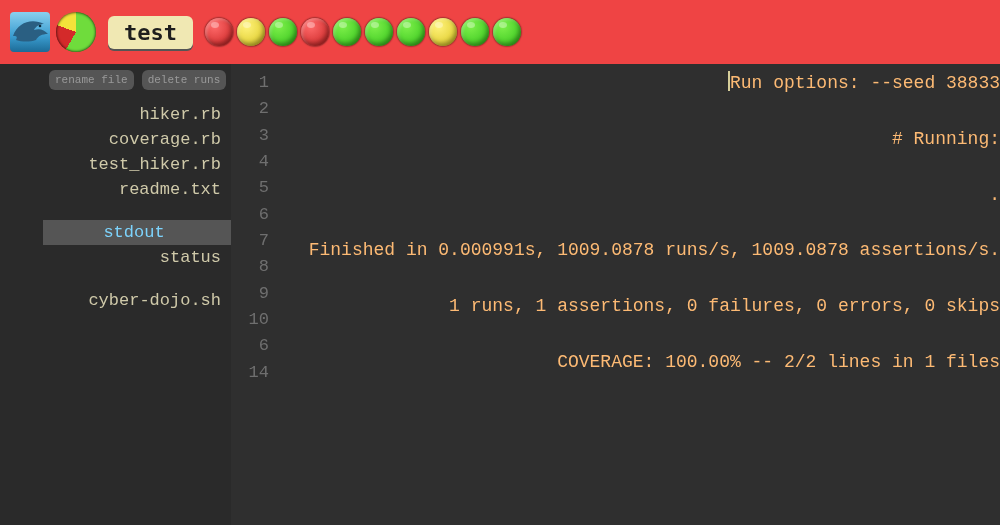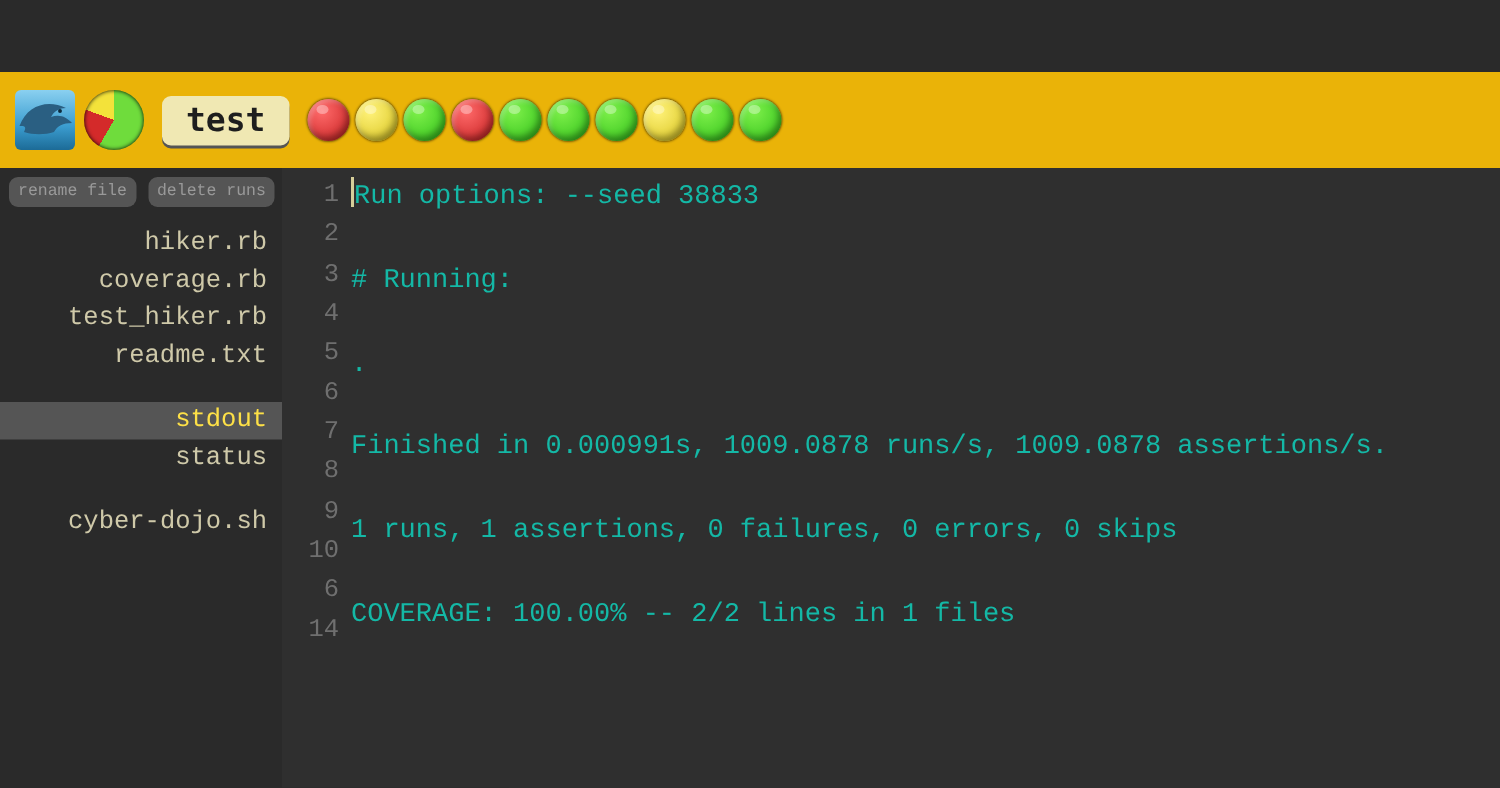--- a/index.html
+++ b/index.html
@@ -7,26 +7,25 @@
       width: 1000px;
       height: 525px;
       background: #2a2a2a;
       font-family: Monaco, Consolas, "Courier New", monospace;
       overflow: hidden;
       color: #888;
     }
     
     .toolbar {
       height: 64px;
-      background: #eab308;
+      background: #ef4444;
       display: flex;
       align-items: center;
       padding: 0 10px;
       gap: 6px;
-      margin-top: 48px;
     }
     .avatar {
       width: 40px;
       height: 40px;
       background: linear-gradient(180deg, #8ad0f0 0%, #3b9dd0 60%, #1c6b97 100%);
       border-radius: 4px;
       display: flex;
       align-items: center;
       justify-content: center;
       overflow: hidden;
@@ -69,20 +68,21 @@
       border-radius:50%;
       background: rgba(255,255,255,0.35);
     }
     .light.red   { background: radial-gradient(circle at 35% 30%, #ff6a6a, #c41d1d); }
     .light.amber { background: radial-gradient(circle at 35% 30%, #fff27a, #d6c21a); }
     .light.green { background: radial-gradient(circle at 35% 30%, #7ef04a, #2ebf18); }
     
     .main {
       display: flex;
       height: calc(100% - 64px);
+      margin-left: 43px;
     }
     
     .sidebar {
       width: 188px;
       background: #2a2a2a;
       display: flex;
       flex-direction: column;
       padding-top: 6px;
     }
     .file-buttons {
@@ -105,21 +105,22 @@
     .file-list { list-style: none; }
     .file-list li {
       text-align: right;
       color: #cfc9a9;
       font-size: 17px;
       padding: 3px 10px 3px 4px;
       cursor: pointer;
     }
     .file-list li.selected {
       background: #555;
-      color: #fde047;
+      color: #7dd3fc;
+      text-align: center;
     }
     .file-list .spacer { height: 18px; cursor: default; }
     
     .editor {
       flex: 1;
       background: #2f2f2f;
       display: flex;
       font-size: 18px;
       line-height: 1.55;
       overflow: hidden;
@@ -128,24 +129,25 @@
     .gutter {
       width: 46px;
       text-align: right;
       color: #6f6f6f;
       padding-right: 8px;
       user-select: none;
       font-size: 17px;
     }
     .code {
       flex: 1;
-      color: #14b8a6;
+      color: #fdba74;
       white-space: pre;
       overflow: hidden;
       position: relative;
+      text-align: right;
     }
     .code-line { display:block; }
     .cursor {
       display:inline-block;
       width:2px;
       background:#d6ce9a;
       height:1.1em;
       vertical-align:-0.15em;
     }
   </style>

